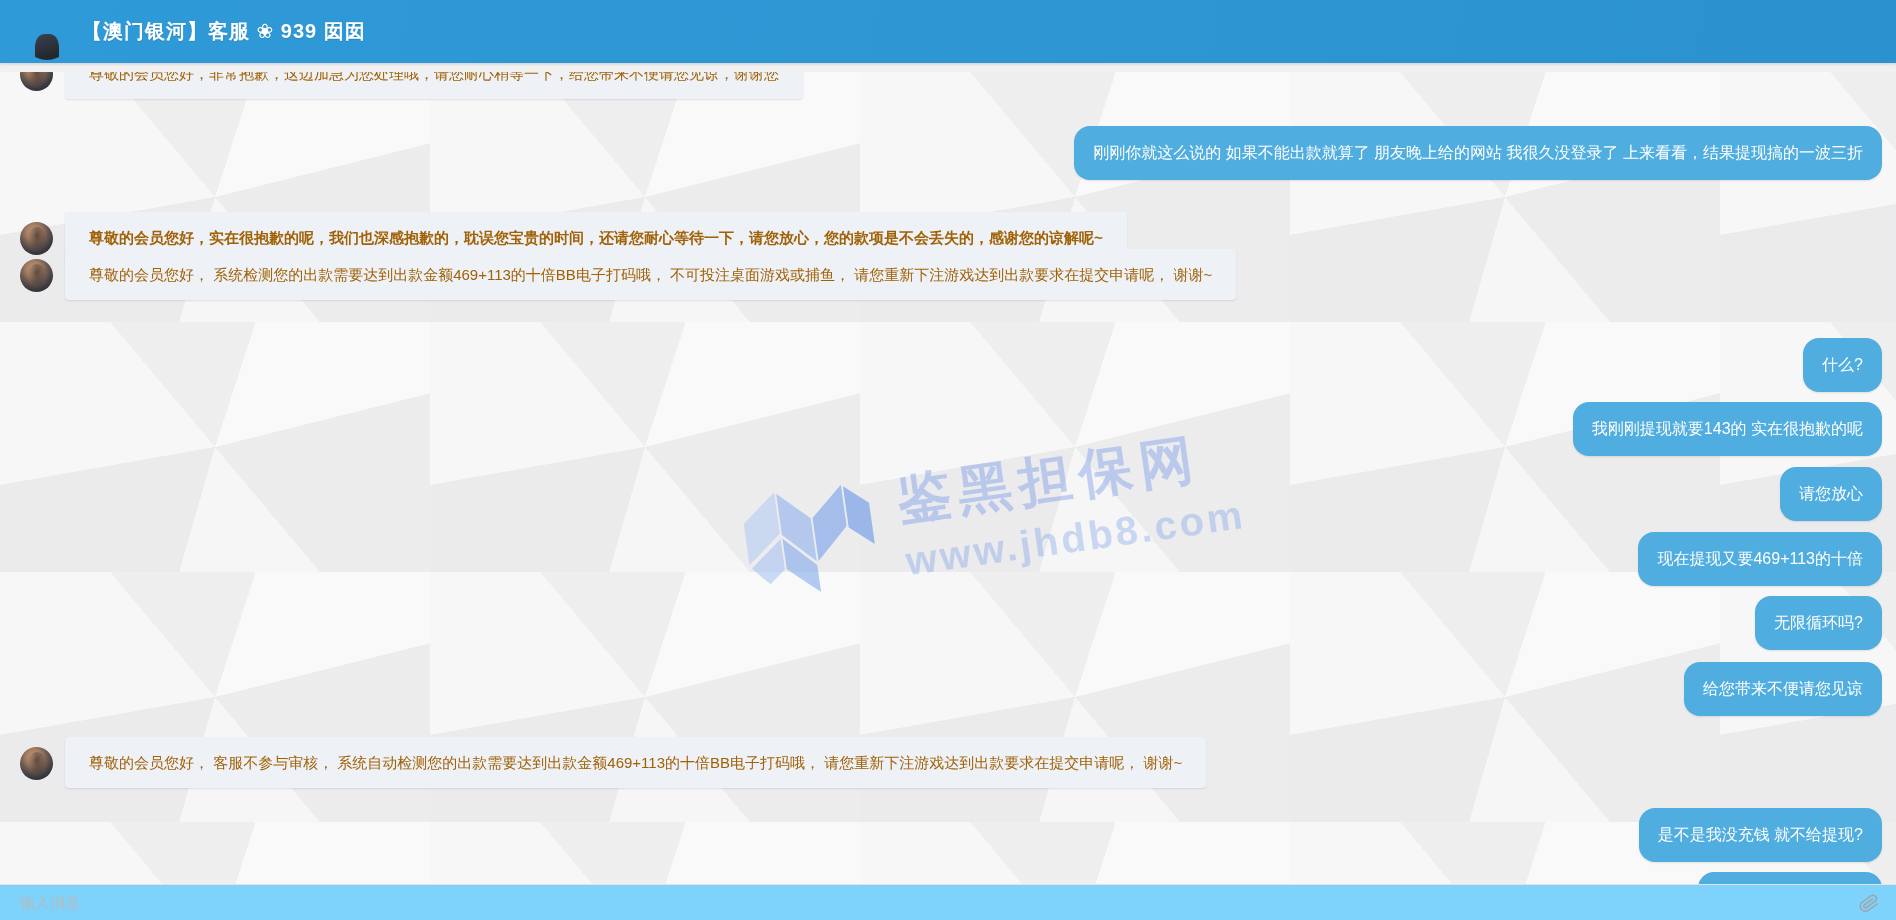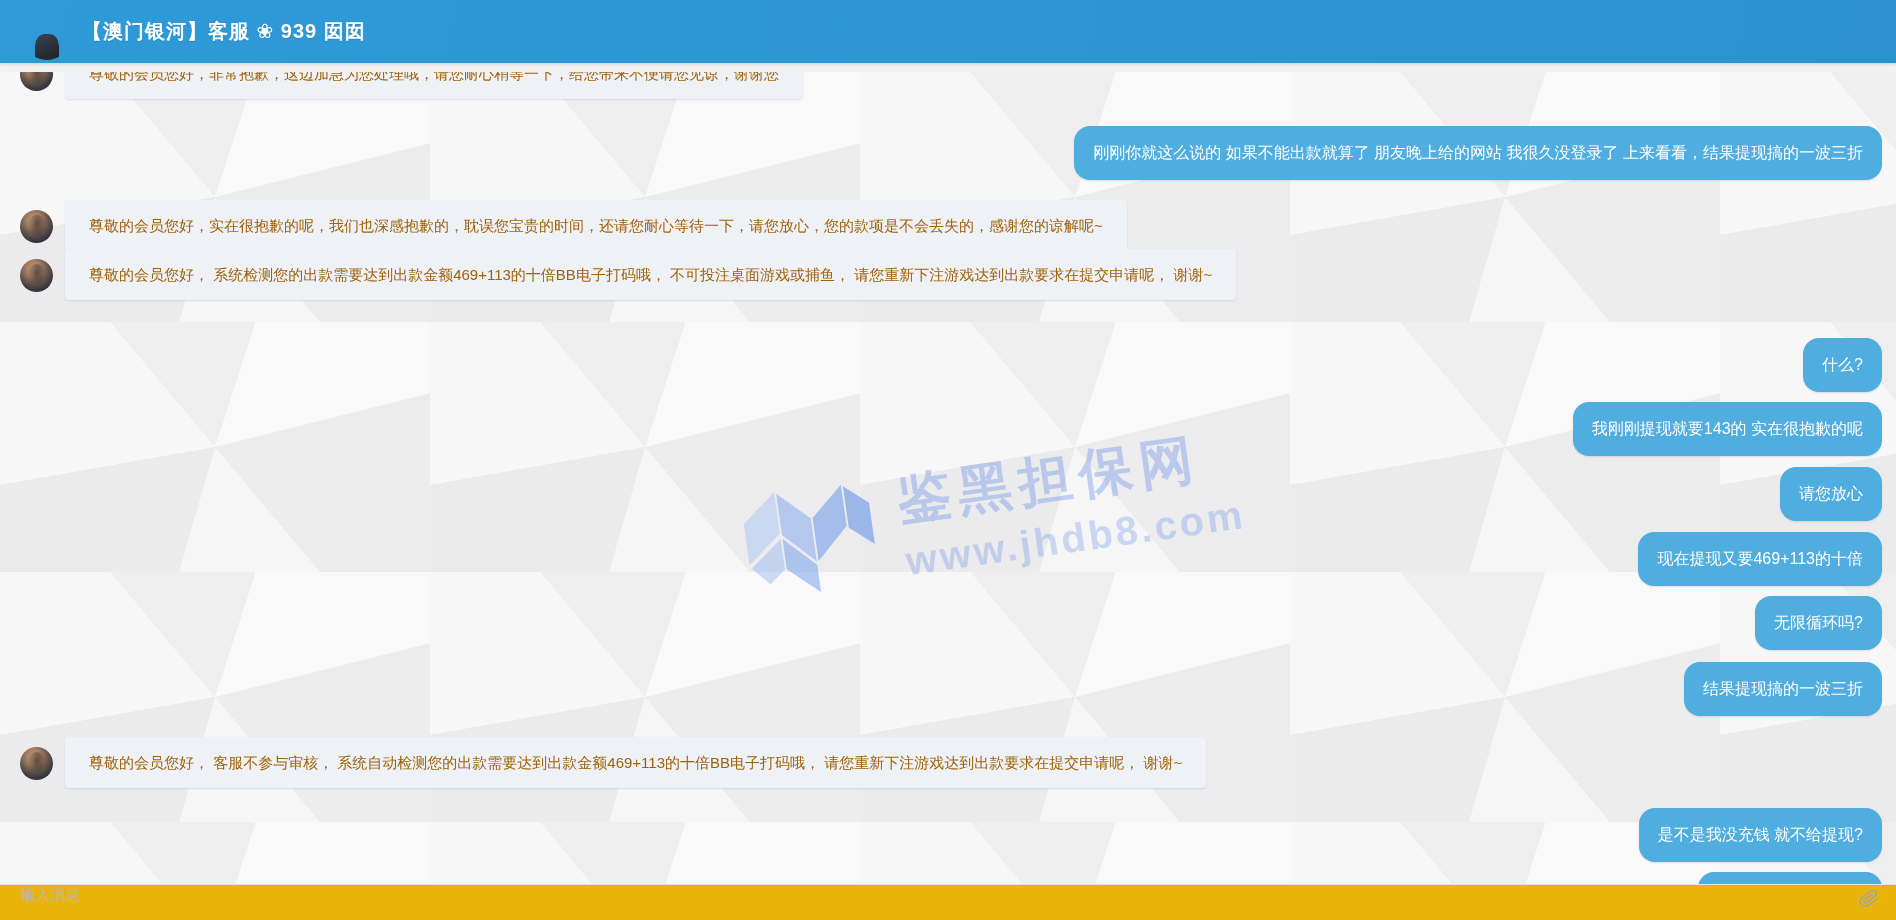--- a/index.html
+++ b/index.html
@@ -84,22 +84,22 @@
     font-size:54px;font-weight:bold;letter-spacing:7px;
     color:rgba(104,143,232,.38);
   }
   .wm-url{
     font-size:40px;font-weight:bold;letter-spacing:3px;
     color:rgba(110,148,232,.33);margin-top:2px;
   }
   
   .composer{
     position:absolute;left:0;bottom:0;width:1896px;height:35px;
-    background:#eab308;border-top:1px solid #e2e2e4;z-index:20;
-    display:flex;align-items:flex-start;
+    background:#7dd3fc;border-top:1px solid #e2e2e4;z-index:20;
+    display:flex;align-items:center;
   }
   .composer input{
     flex:1;border:none;outline:none;background:transparent;
     margin-left:18px;font-size:15px;color:#555;
     font-family:"Liberation Sans","DejaVu Sans",sans-serif;
   }
   .composer input::placeholder{color:#b9b9bc;}
   .attach{
     width:26px;height:26px;margin-right:14px;cursor:pointer;
     display:flex;align-items:center;justify-content:center;
@@ -125,39 +125,39 @@
     </svg>
     <div class="wm-texts">
       <div class="wm-cn">鉴黑担保网</div>
       <div class="wm-url">www.jhdb8.com</div>
     </div>
   </div>
 <div class="msg-row" style="top: -24px;"><span class="avatar" style="top: 10px;"></span><div class="bubble agent">尊敬的会员您好，非常抱歉，这边加急为您处理哦，请您耐心稍等一下，给您带来不便请您见谅，谢谢您</div></div>
     <div class="msg-row" style="top: 54px;">
       <div class="bubble user">刚刚你就这么说的 如果不能出款就算了 朋友晚上给的网站 我很久没登录了 上来看看，结果提现搞的一波三折</div>
     </div>
-    <div class="msg-row" style="top: 128px;"><span class="avatar" style="top: 10px;"></span><div class="bubble agent">尊敬的会员您好，实在很抱歉的呢，我们也深感抱歉的，耽误您宝贵的时间，还请您耐心等待一下，请您放心，您的款项是不会丢失的，感谢您的谅解呢~</div></div>
+    <div class="msg-row" style="top: 140px; font-weight: bold;"><span class="avatar" style="top: 10px;"></span><div class="bubble agent">尊敬的会员您好，实在很抱歉的呢，我们也深感抱歉的，耽误您宝贵的时间，还请您耐心等待一下，请您放心，您的款项是不会丢失的，感谢您的谅解呢~</div></div>
     <div class="msg-row" style="top: 177px;"><span class="avatar" style="top: 10px;"></span><div class="bubble agent">尊敬的会员您好， 系统检测您的出款需要达到出款金额469+113的十倍BB电子打码哦， 不可投注桌面游戏或捕鱼， 请您重新下注游戏达到出款要求在提交申请呢， 谢谢~</div></div>
     <div class="msg-row" style="top: 266px;">
       <div class="bubble user">什么?</div>
     </div>
     <div class="msg-row" style="top: 330px;">
       <div class="bubble user">我刚刚提现就要143的 实在很抱歉的呢</div>
     </div>
     <div class="msg-row" style="top: 395px;">
       <div class="bubble user">请您放心</div>
     </div>
     <div class="msg-row" style="top: 460px;">
       <div class="bubble user">现在提现又要469+113的十倍</div>
     </div>
     <div class="msg-row" style="top: 524px;">
       <div class="bubble user">无限循环吗?</div>
     </div>
     <div class="msg-row" style="top: 590px;">
-      <div class="bubble user">结果提现搞的一波三折</div>
+      <div class="bubble user">给您带来不便请您见谅</div>
     </div>
     <div class="msg-row" style="top: 665px;"><span class="avatar" style="top: 10px;"></span><div class="bubble agent">尊敬的会员您好， 客服不参与审核， 系统自动检测您的出款需要达到出款金额469+113的十倍BB电子打码哦， 请您重新下注游戏达到出款要求在提交申请呢， 谢谢~</div></div>
     <div class="msg-row" style="top: 736px;">
       <div class="bubble user">是不是我没充钱 就不给提现?</div>
     </div>
     <div class="msg-row" style="top: 800px;">
       <div class="bubble user partial"></div>
     </div>
   </div>
 

